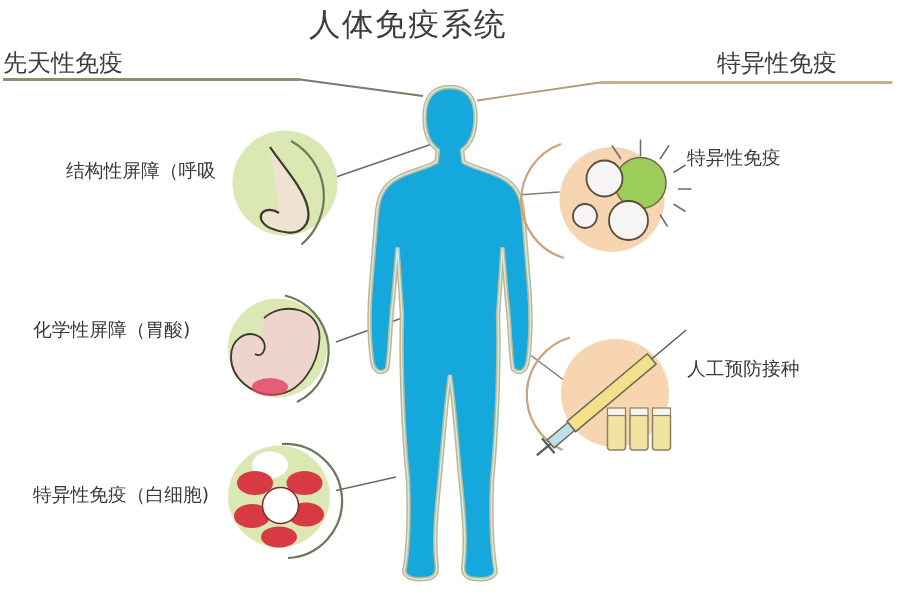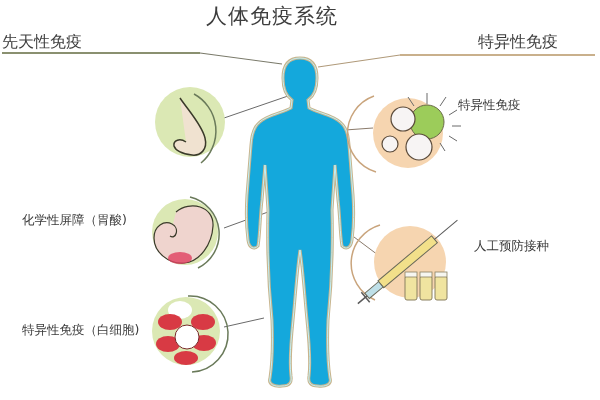--- a/index.html
+++ b/index.html
@@ -95,19 +95,20 @@
     <rect x="435" y="272" width="12" height="5" fill="#f6f6f0" stroke="#8a8060" stroke-width="0.8"></rect>
   </g>
 </svg>
 
 <div class="abs title">人体免疫系统</div>
 
 <div class="abs section-head" style="left:2px;">先天性免疫</div>
 <div class="abs section-head" style="left:478px;">特异性免疫</div>
 
 <div class="abs label" style="left:22px; top:104px; width:122px; text-align:right;">
+  <div>结构性屏障（呼吸</div>
 </div>
 
 <div class="abs label" style="left:22px; top:210px;text-align:center;">化学性屏障（胃酸)</div>
 <div class="abs label" style="left:22px; top:320px;">特异性免疫（白细胞)</div>
 
 <div class="abs label" style="left:458px; top:95px;">特异性免疫</div>
-<div class="abs label" style="left:458px; top:236px;margin-left:16px;">人工预防接种</div>
+<div class="abs label" style="left:458px; top:236px;">人工预防接种</div>
 
 </body></html>

